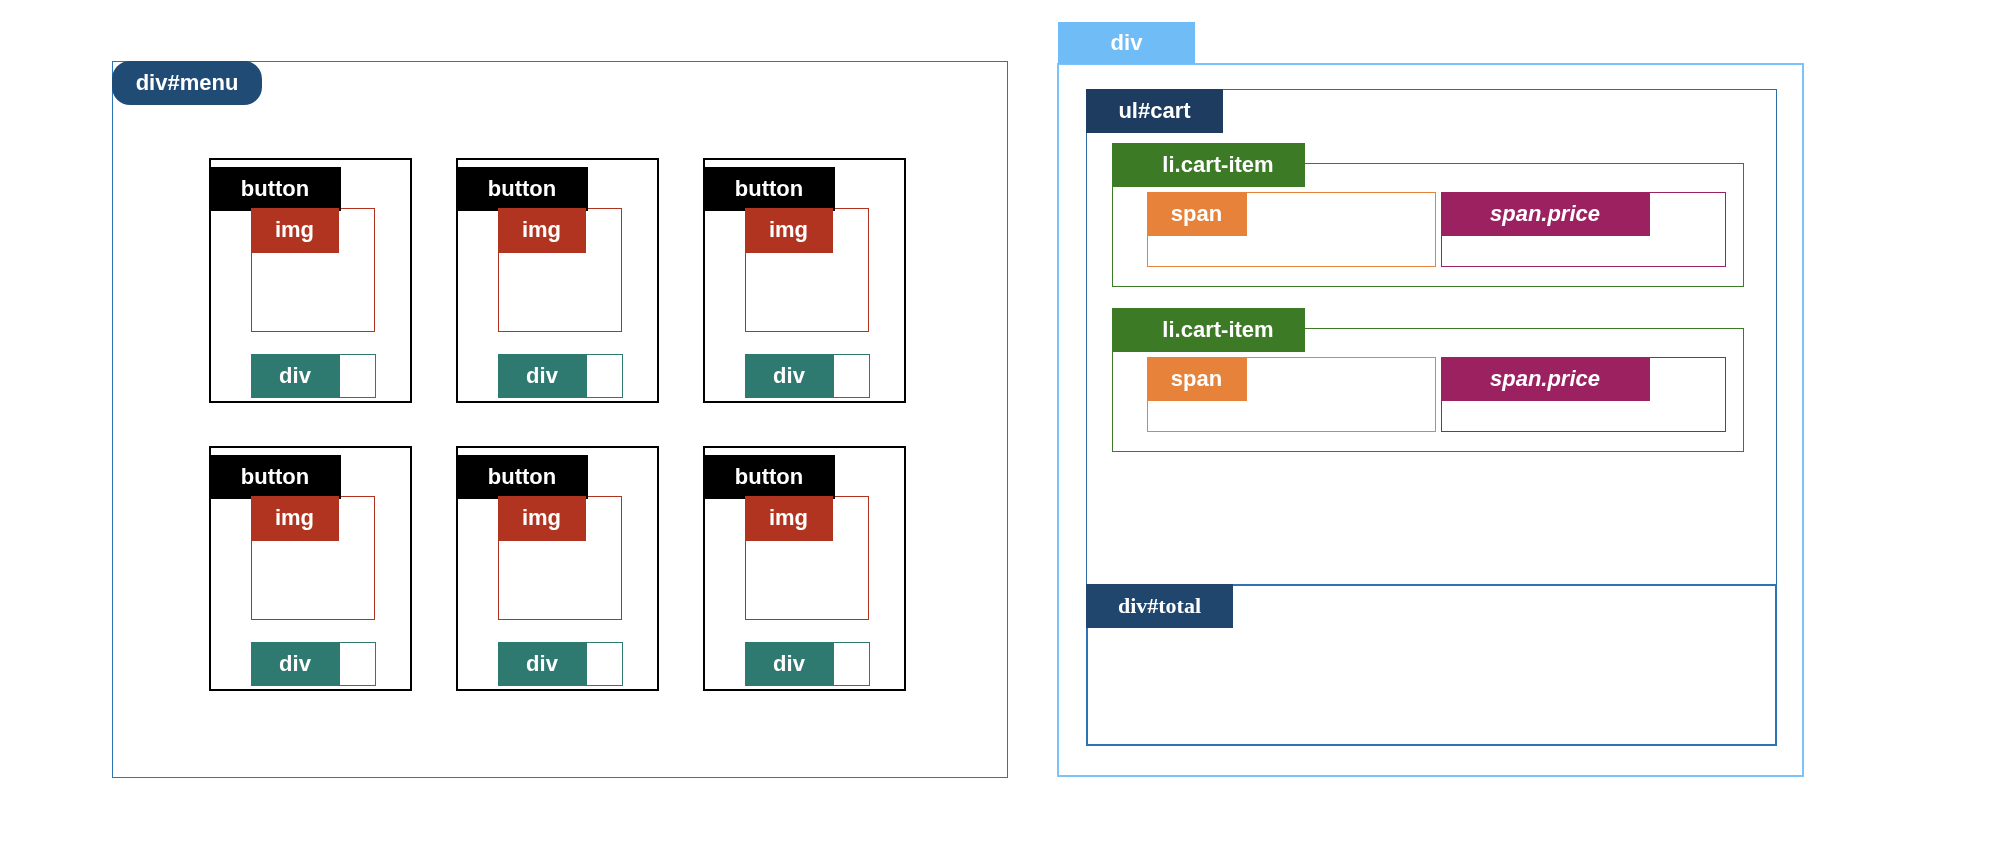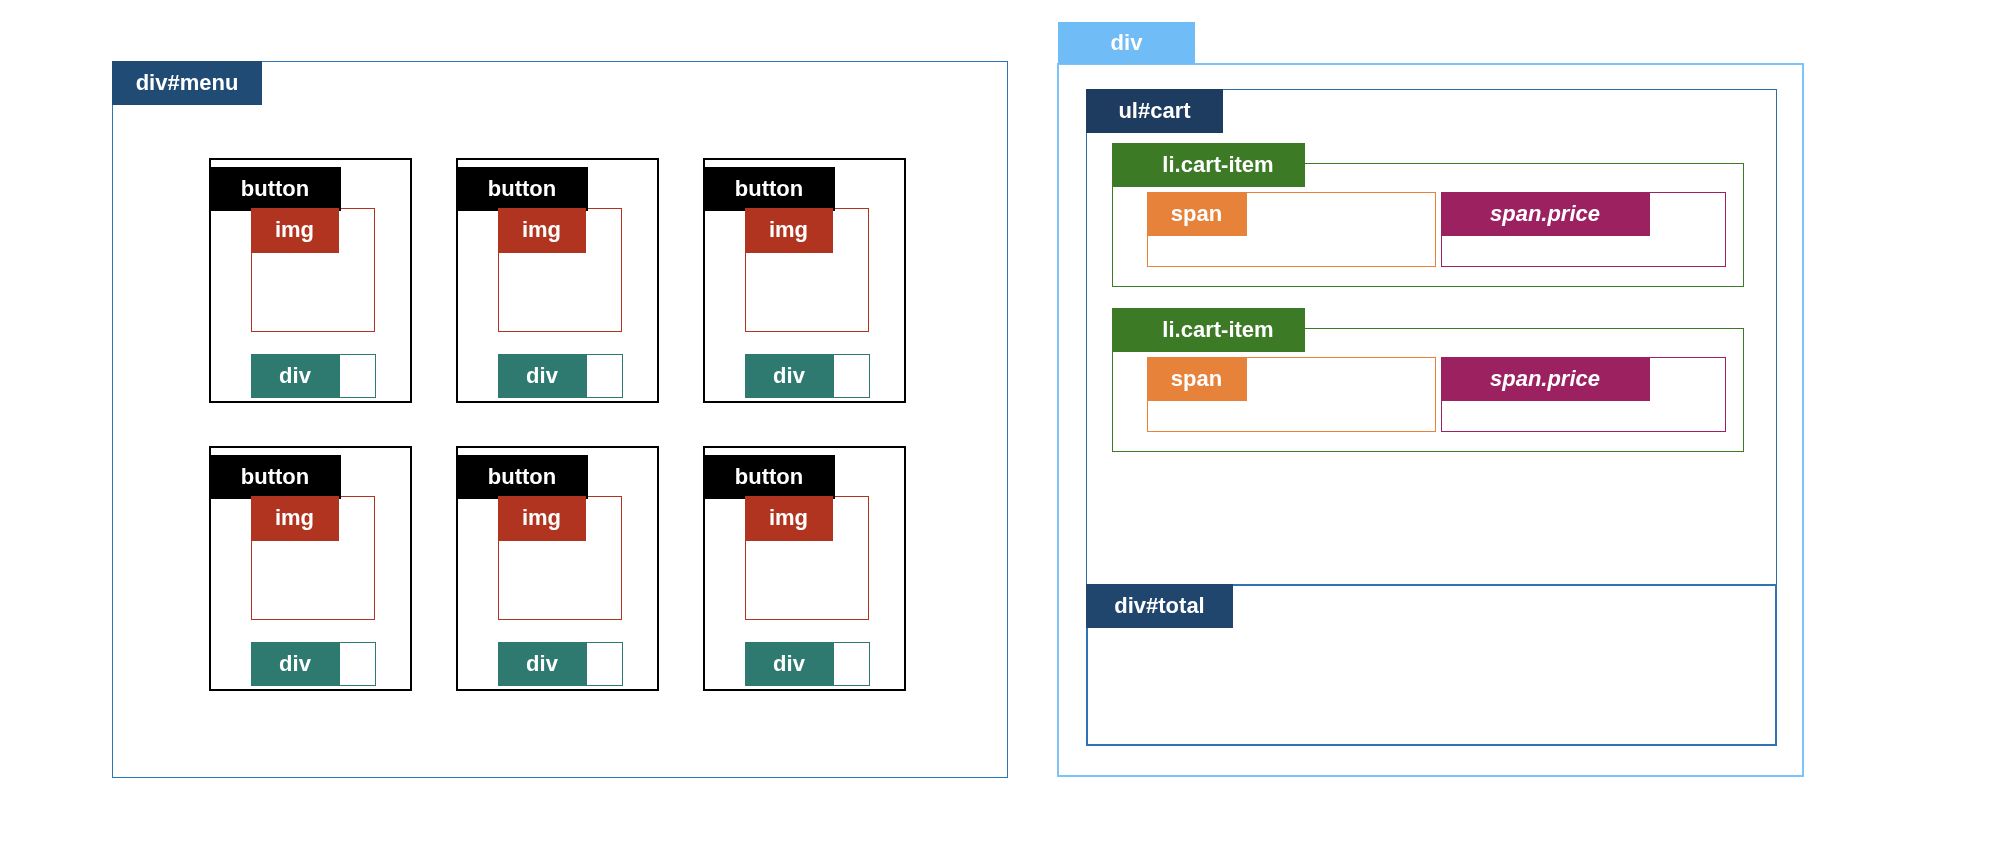--- a/index.html
+++ b/index.html
@@ -9,21 +9,21 @@
   }
   .bx{position:absolute;box-sizing:border-box;background:#ffffff;}
   .lbl{
     position:absolute;box-sizing:border-box;color:#ffffff;font-weight:bold;
     font-size:22px;display:flex;align-items:center;justify-content:center;
     white-space:nowrap;z-index:3;
   }
 
   
   .menu-box{left:112px;top:61px;width:896px;height:717px;border:1.5px solid var(--c-menuBorder,#2E75B6);}
-  .menu-label{left:-1px;top:-1px;width:150px;height:44px;background:var(--c-menuNavy,#1F4B75);}
+  .menu-label{left:-1px;top:-1px;width:150px;height:44px;background:var(--c-menuNavy,#1F4B75);border-radius:18px;}
 
   .button-box{position:absolute;box-sizing:border-box;width:203px;height:245px;border:2.5px solid var(--c-black,#000000);background:#fff;}
   .btn-r1{top:96px;} .btn-r2{top:384px;}
   .btn-c1{left:96px;} .btn-c2{left:343px;} .btn-c3{left:590px;}
   .button-label{left:-2px;top:-2px;width:132px;height:44px;background:var(--c-black,#000000);margin-top:9px;}
   .img-box{left:40px;top:48px;width:124px;height:124px;border:1.5px solid var(--c-red,#B0341F);text-align:right;}
   .img-label{left:-1.5px;top:-1.5px;width:88px;height:45px;background:var(--c-red,#B0341F);}
   .div-bar{position:absolute;left:40px;top:194px;width:125px;height:44px;}
   .div-label{left:0;top:0;width:88px;height:44px;background:var(--c-teal,#2F7A70);}
   .div-rest{position:absolute;box-sizing:border-box;left:88px;top:0;width:37px;height:44px;background:#fff;border:1.5px solid var(--c-teal,#2F7A70);}
@@ -37,21 +37,21 @@
 
   .item-box{left:25px;width:632px;height:124px;border:1.5px solid var(--c-green,#3C7A26);}
   .item-1{top:73px;} .item-2{top:238px;}
   .item-label{left:-1.5px;top:-21.5px;width:193px;height:44px;background:var(--c-green,#3C7A26);padding-left:20px;}
 
   .span-box{left:34px;top:28px;width:289px;height:75px;border:1.5px solid var(--c-orange,#E6823A);}
   .span-label{left:-1.5px;top:-1.5px;width:100px;height:44px;background:var(--c-orange,#E6823A);}
   .price-box{left:328px;top:28px;width:285px;height:75px;border:1.5px solid var(--c-magenta,#9C2161);font-style:italic;}
   .price-label{left:-1.5px;top:-1.5px;width:209px;height:44px;background:var(--c-magenta,#9C2161);}
 
-  .total-box{left:27px;top:519px;width:691px;height:162px;border:2px solid var(--c-totalBorder,#2E74B5);}
+  .total-box{left:27px;top:519px;width:691px;height:162px;border:2px solid var(--c-totalBorder,#2E74B5);font-family:Liberation Serif, serif;}
   .total-label{left:-2px;top:-2px;width:147px;height:44px;background:var(--c-totalNavy,#20466E);}
 </style>
 </head>
 <body>
 
 <div class="canvas">
 
   <div class="bx menu-box">
     <div class="lbl menu-label">div#menu</div>
 

